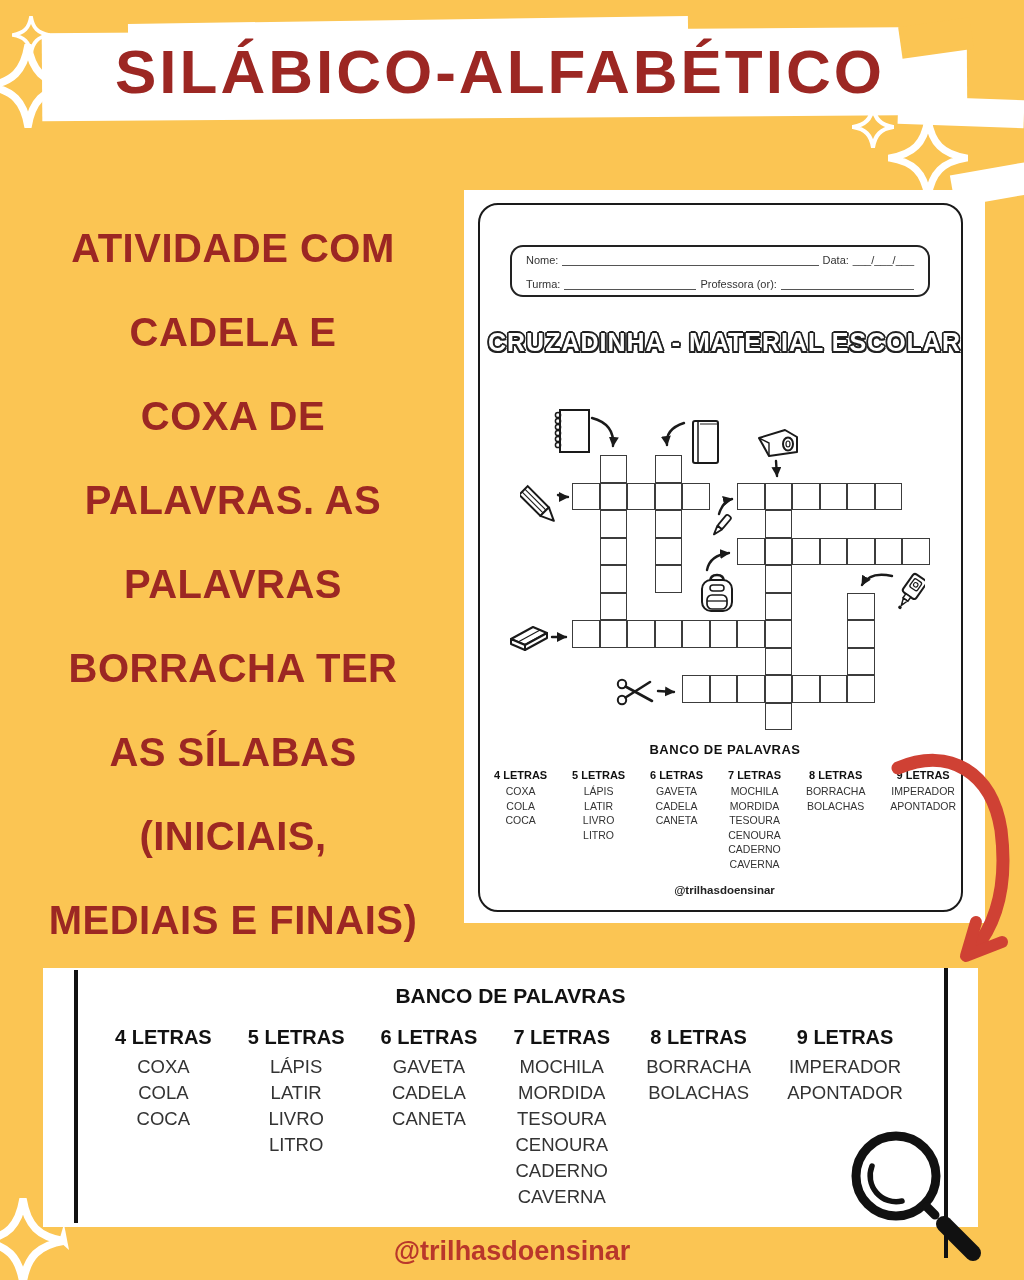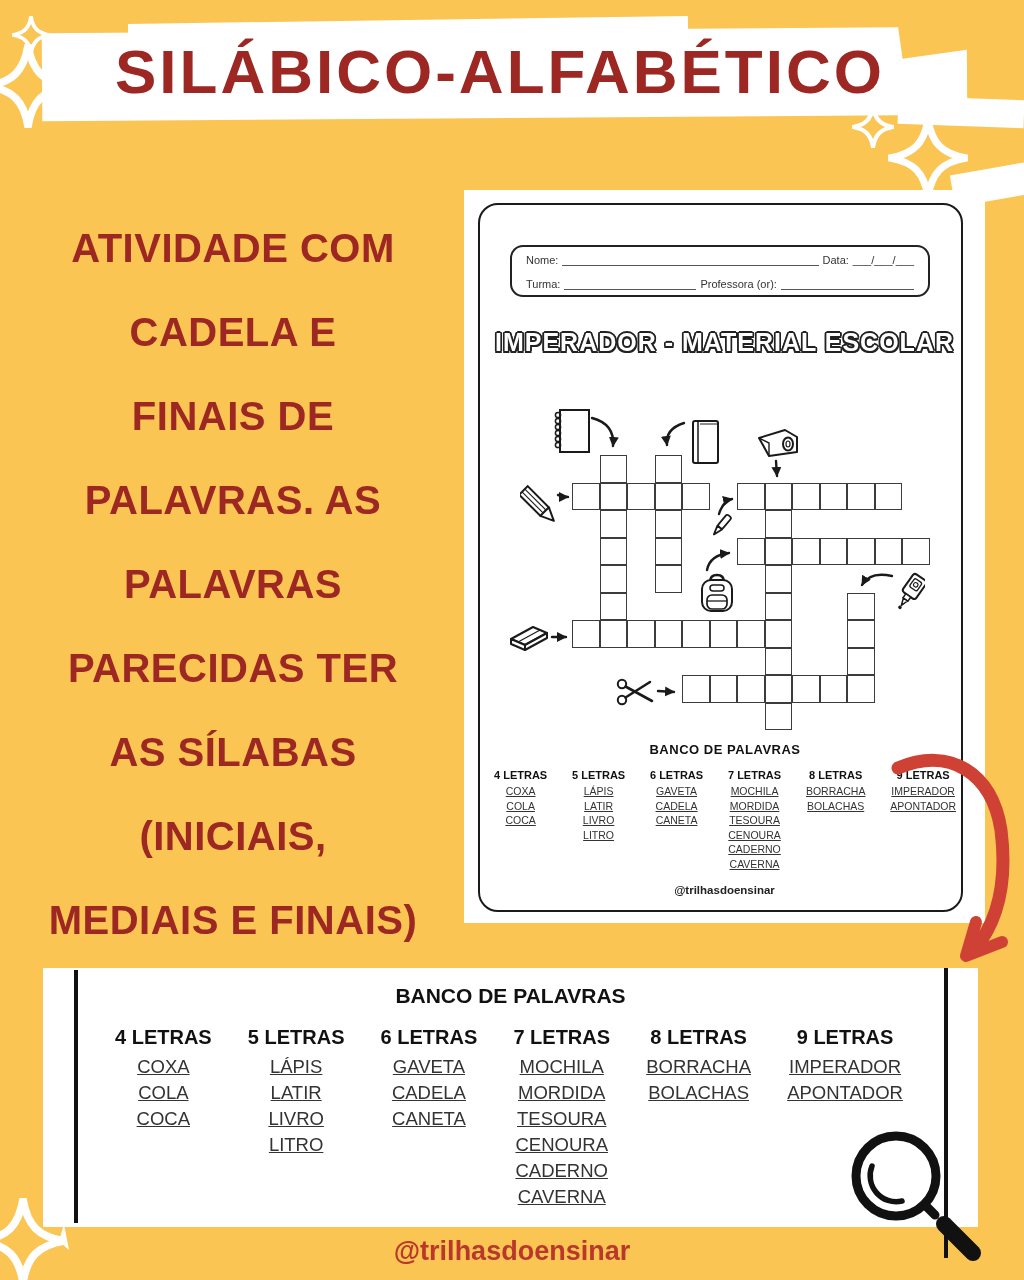--- a/index.html
+++ b/index.html
@@ -50,21 +50,21 @@
       1.5px 1.5px 0 #222,0 -1.7px 0 #222,0 1.7px 0 #222,-1.7px 0 0 #222,1.7px 0 0 #222;
   }
   .puzzle{left:0; top:0; width:521px; height:733px;}
   .cw-cell{position:absolute; background:#fff; border:1.2px solid #3c3c3c;}
   .puzzle-arrows{position:absolute; left:0; top:0; width:521px; height:733px; pointer-events:none;}
   .icon{position:absolute;}
   
   .wb-cols{display:flex; justify-content:space-between;}
   .wb-col{text-align:center;}
   .wb-h{font-weight:700; color:#111;}
-  .wb-w{color:#333;text-decoration:underline;}
+  .wb-w{color:#333;}
   .ws-bank{left:30px; top:552px; width:462px;}
   .ws-bank-title{text-align:center; font-size:13px; font-weight:700; color:#111; margin-bottom:12px; letter-spacing:.5px;}
   .ws-bank .wb-h{font-size:11px; margin-bottom:3px;}
   .ws-bank .wb-w{font-size:10.5px; line-height:14.5px;}
   .ws-handle{left:0; top:694px; width:100%; text-align:center; font-size:11.5px; font-weight:700; color:#222;}
   
   .red-arrow{left:880px; top:738px; width:144px; height:240px; overflow:visible;}
   
   .band{left:43px; top:968px; width:935px; height:259px; background:#fff;}
   .band-title{position:absolute; left:0; top:16px; width:100%; text-align:center; font-size:21px; font-weight:700; color:#111;}
@@ -105,24 +105,24 @@
   <svg class="abs sparkle" style="left:-20px;top:1198px" width="86" height="86" viewBox="0 0 100 100">
       <path d="M50 2 C55 32 68 45 98 50 C68 55 55 68 50 98 C45 68 32 55 2 50 C32 45 45 32 50 2 Z" fill="none" stroke="#fff" stroke-width="9" stroke-linejoin="round"></path>
     </svg>
   <svg class="abs sparkle" style="left:58px;top:1224px" width="16" height="32" viewBox="0 0 16 32">
       <path d="M6 0 L11 26 L1 17 Z" fill="#fff"></path>
     </svg>
 
   <div class="abs intro">
     <span>ATIVIDADE COM</span>
     <span>CADELA E</span>
-    <span>FINAIS DE</span>
+    <span>COXA DE</span>
     <span>PALAVRAS. AS</span>
     <span>PALAVRAS</span>
-    <span>PARECIDAS TER</span>
+    <span>BORRACHA TER</span>
     <span>AS SÍLABAS</span>
     <span>(INICIAIS,</span>
     <span>MEDIAIS E FINAIS)</span>
     <span>PARECIDAS</span>
     <span>O MAIS</span>
   </div>
 
   <div class="abs page">
     <div class="abs page-border"></div>
 
@@ -134,21 +134,21 @@
         <span>___/___/___</span>
       </div>
       <div class="hb-row">
         <span>Turma:</span>
         <span class="fill fixed"></span>
         <span>Professora (or):</span>
         <span class="fill"></span>
       </div>
     </div>
 
-    <div class="abs ws-title">IMPERADOR - MATERIAL ESCOLAR</div>
+    <div class="abs ws-title">CRUZADINHA - MATERIAL ESCOLAR</div>
 
     <div class="abs puzzle">
       <div>
           <div class="cw-cell" style="left: 108px; top: 292.5px; width: 27.5px; height: 27.5px;"></div>
           <div class="cw-cell" style="left: 135.5px; top: 292.5px; width: 27.5px; height: 27.5px;"></div>
           <div class="cw-cell" style="left: 163px; top: 292.5px; width: 27.5px; height: 27.5px;"></div>
           <div class="cw-cell" style="left: 190.5px; top: 292.5px; width: 27.5px; height: 27.5px;"></div>
           <div class="cw-cell" style="left: 218px; top: 292.5px; width: 27.5px; height: 27.5px;"></div>
           <div class="cw-cell" style="left: 135.5px; top: 265px; width: 27.5px; height: 27.5px;"></div>
           <div class="cw-cell" style="left: 135.5px; top: 292.5px; width: 27.5px; height: 27.5px;"></div>

